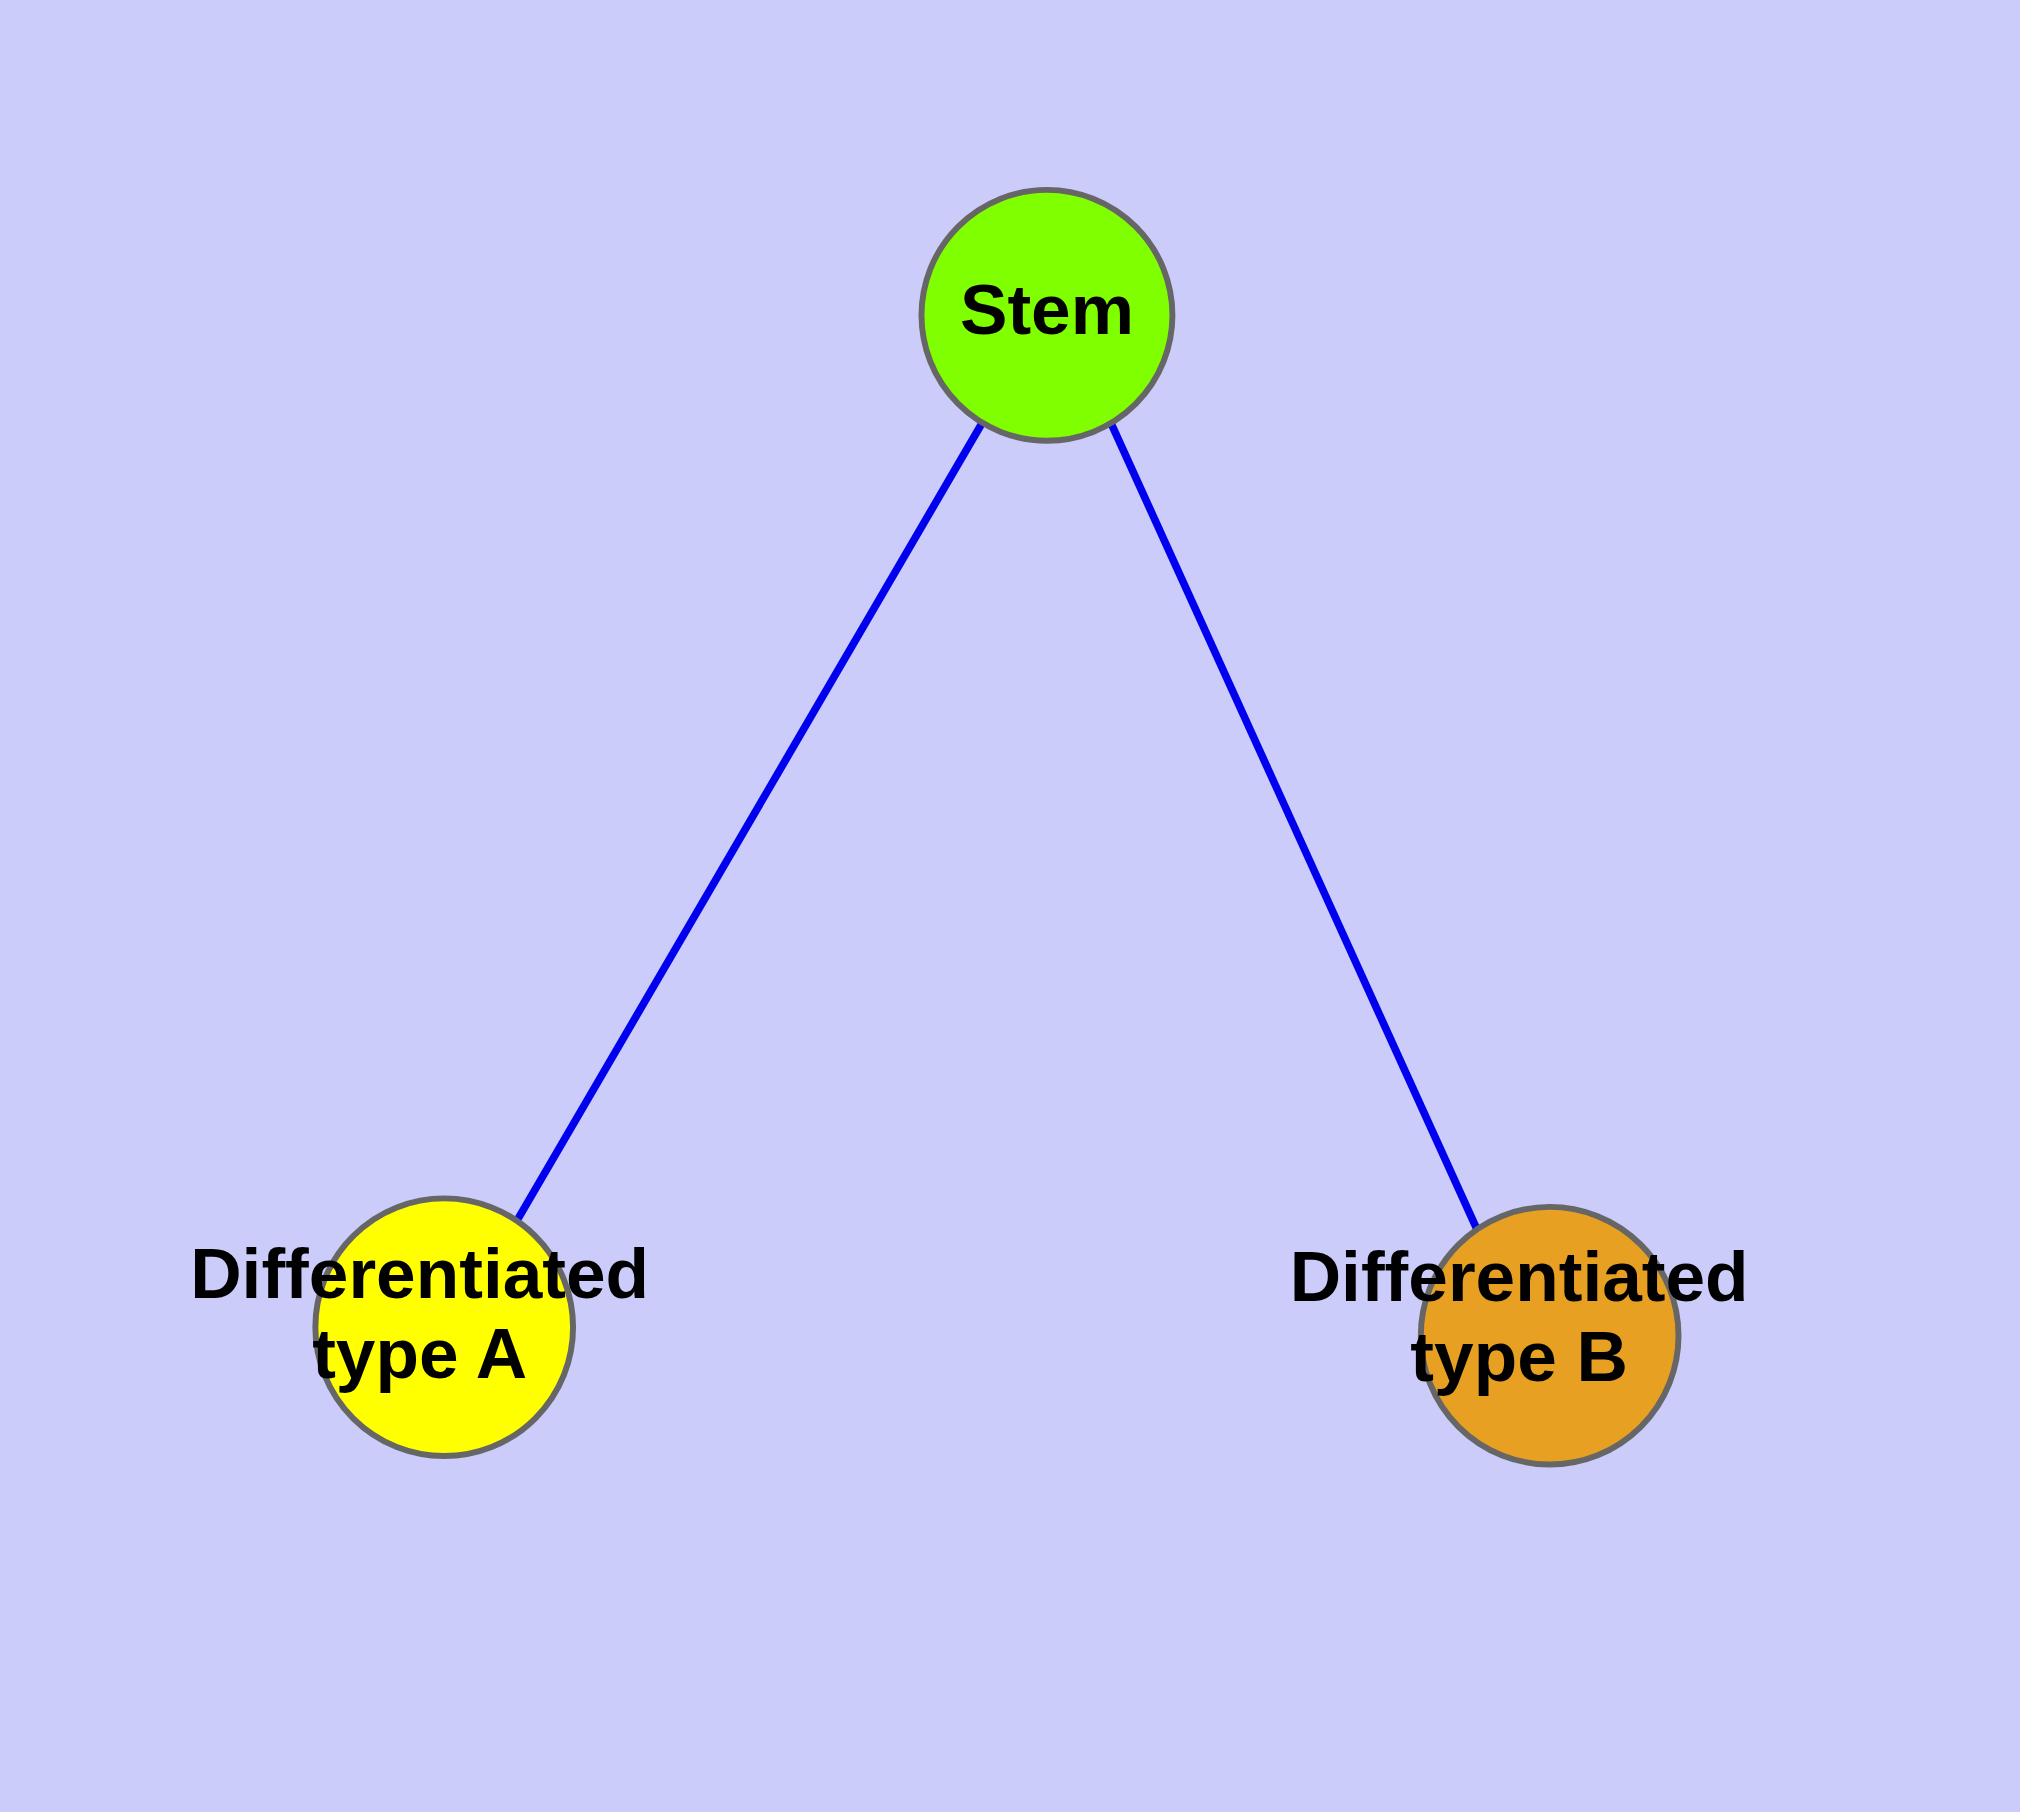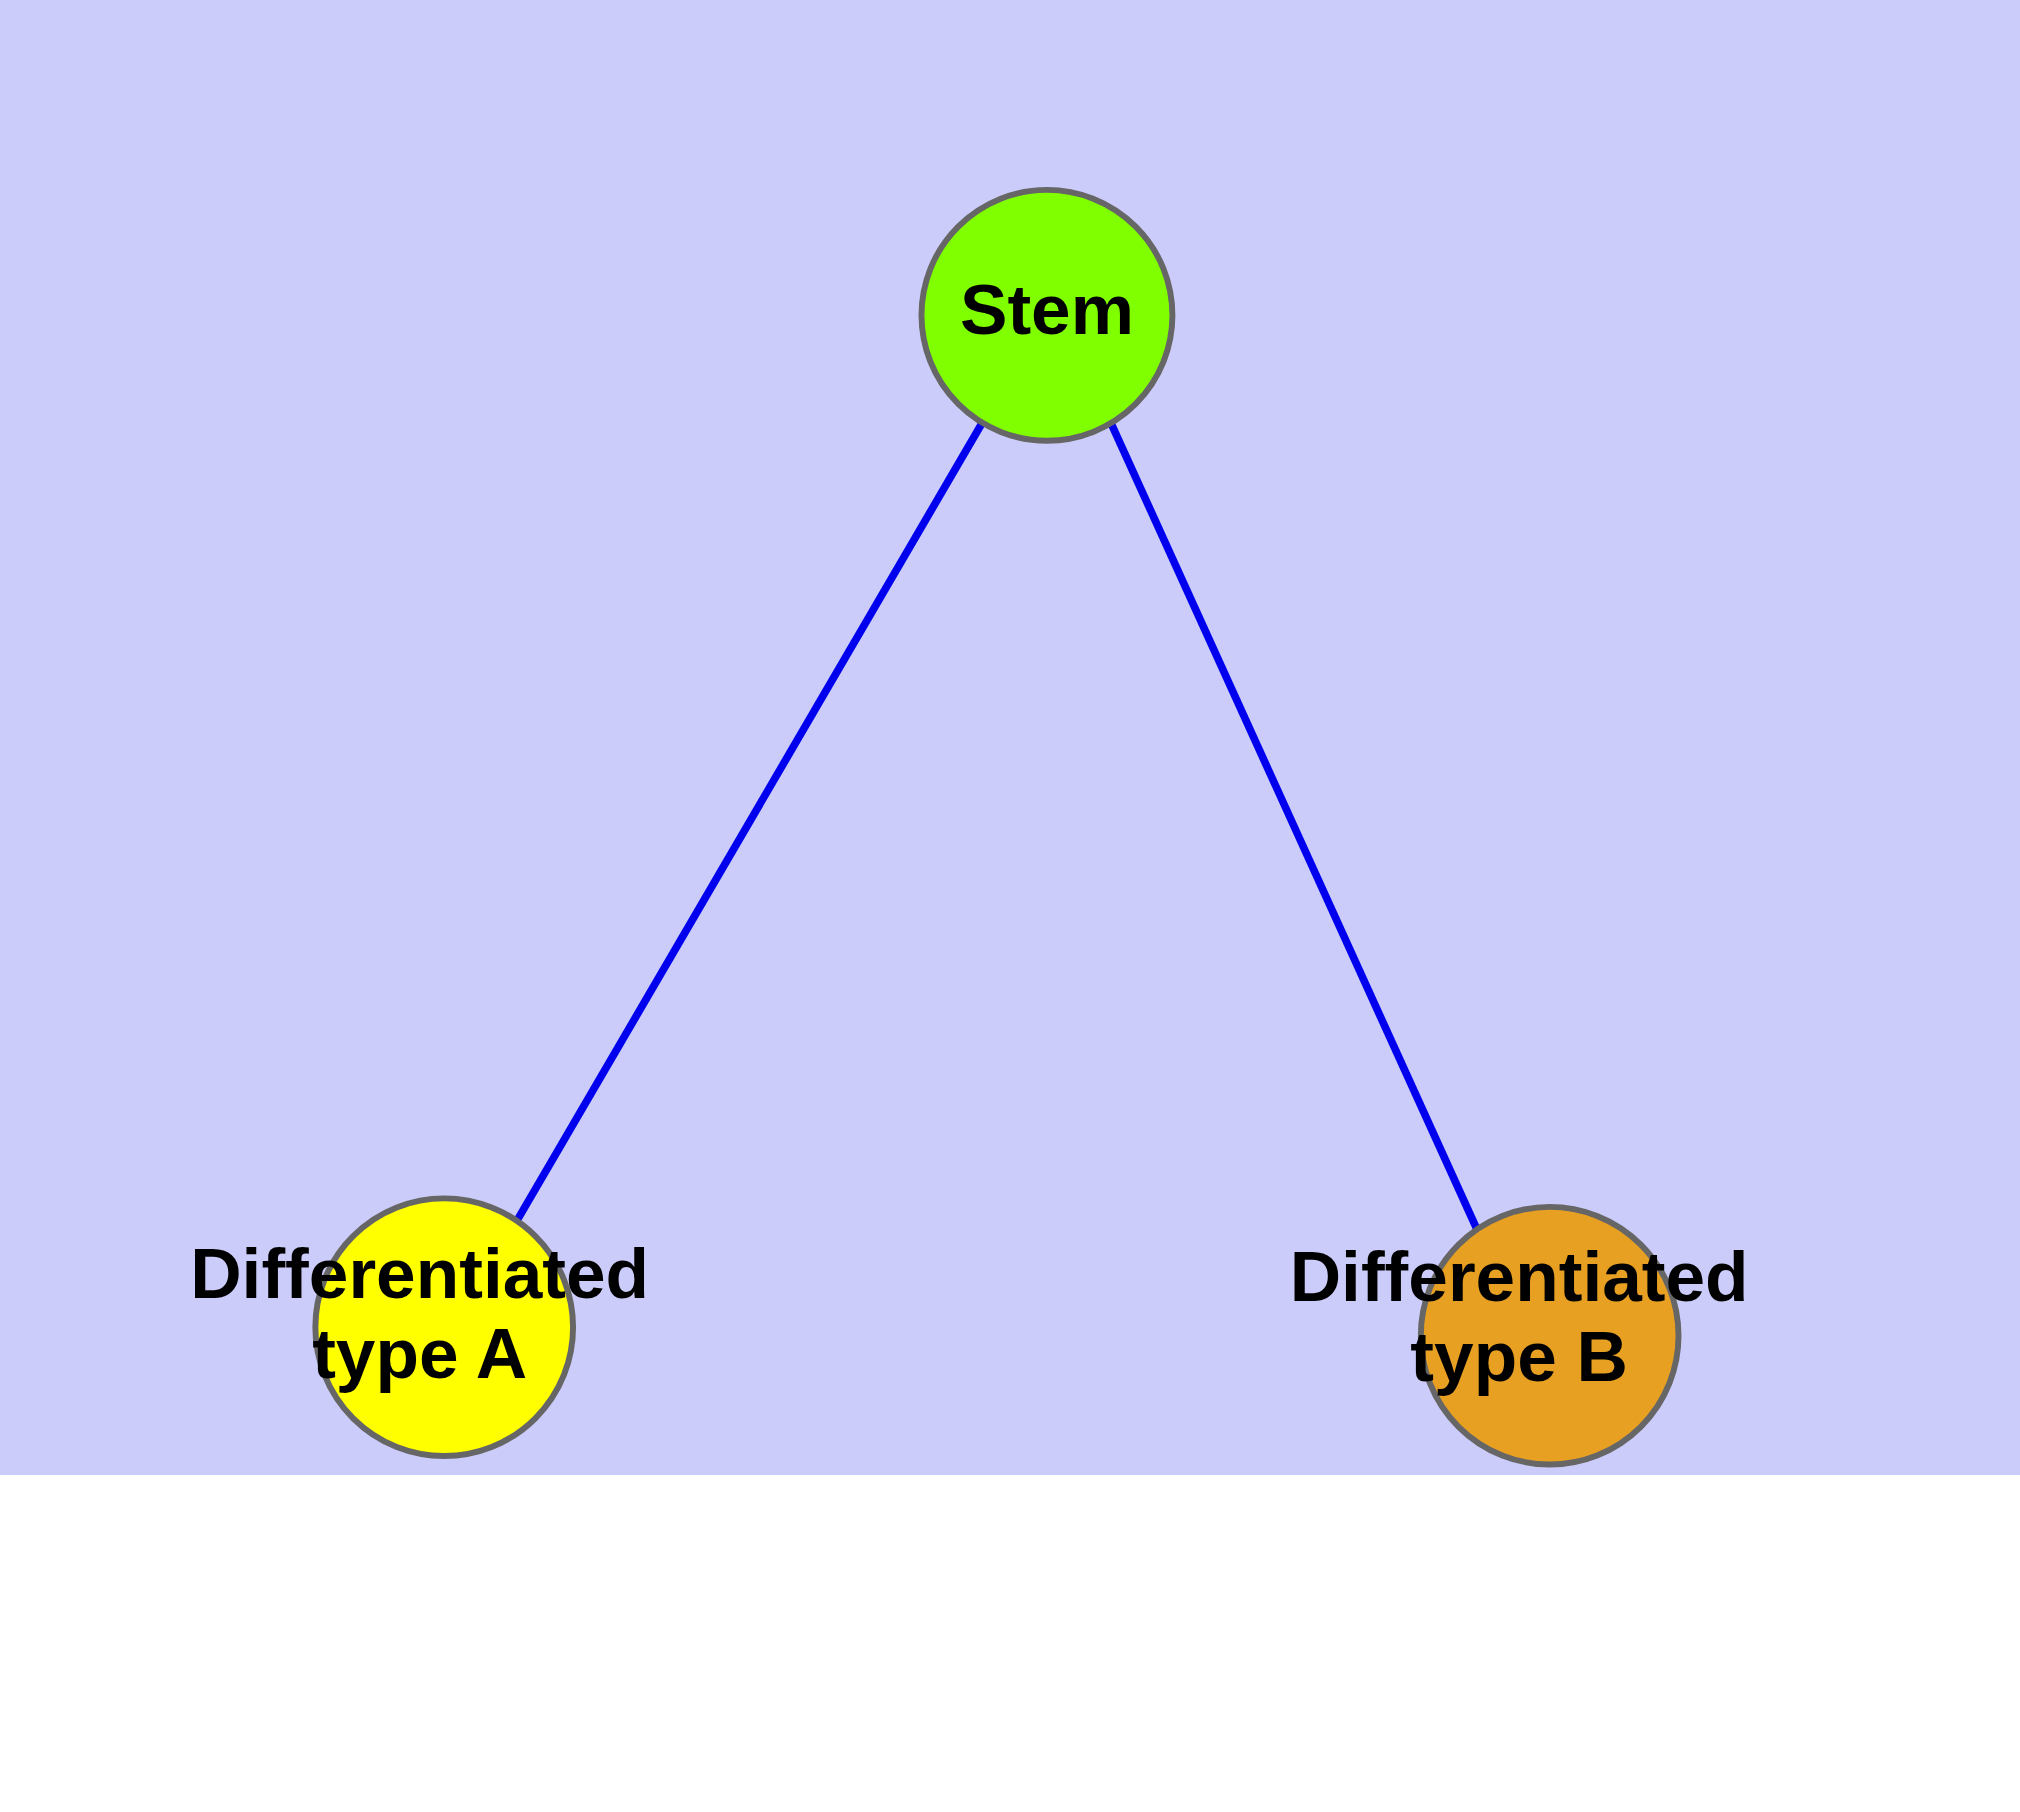--- a/index.html
+++ b/index.html
@@ -29,21 +29,21 @@
     text-anchor: middle;
     dominant-baseline: middle;
   }
   .edge-line {
     stroke-linecap: butt;
   }
 </style>
 </head>
 <body>
 
-<div id="canvas" style="width: 2021px; height: 1475px;">
+<div id="canvas" style="width: 2021px; height: 1812px;">
   <svg id="graph-svg" viewBox="0 0 2384 2138" preserveAspectRatio="none" style="width: 2021px; height: 1812px;">
 
     <rect id="bg-rect" x="0" y="0" width="2384" height="2138" fill="#ccccfa"></rect>
 
     <g id="edges-group">
       <line class="edge-line" x1="1158" y1="500" x2="610" y2="1440" stroke="#0000ee" stroke-width="9"></line>
       <line class="edge-line" x1="1310" y1="498" x2="1742" y2="1450" stroke="#0000ee" stroke-width="9"></line>
     </g>
 
     <g id="nodes-group">

